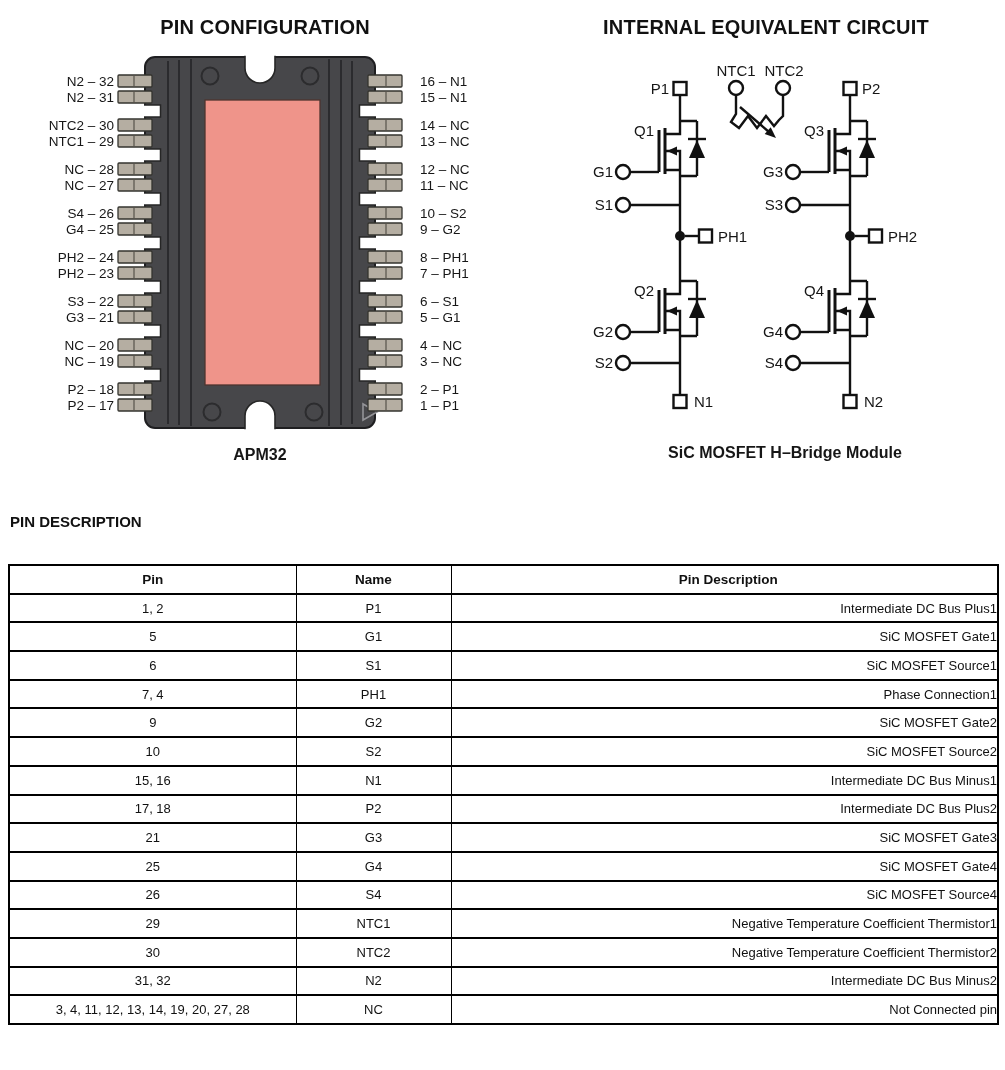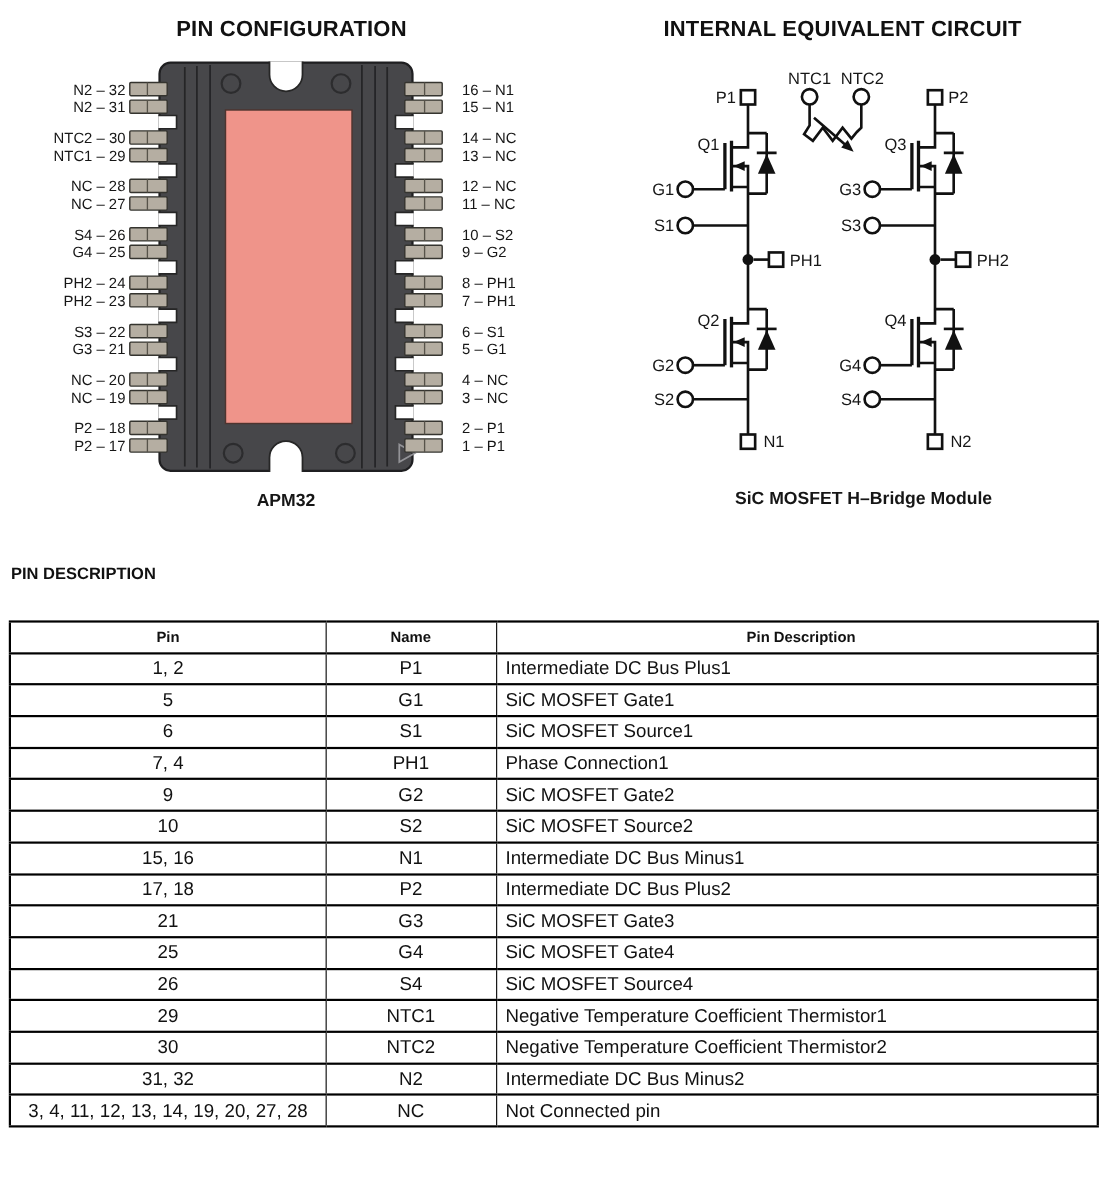--- a/index.html
+++ b/index.html
@@ -27,26 +27,26 @@
     position:absolute; left:10px; top:513px;
     font-size:15px; font-weight:bold; color:#111;
   }
   #pin-table {
     position:absolute; left:8px; top:543px; width:989px;
     border-collapse:collapse; table-layout:fixed;margin-top:21px;
   }
   #pin-table th, #pin-table td {
     border-top:2px solid #000; border-bottom:2px solid #000;
     border-left:1px solid #000; border-right:1px solid #000;
-    height:26.7px; padding:0; font-size:17px; color:#111;
+    height:26.7px; padding:0; font-size:13px; color:#111;
     text-align:center; vertical-align:middle; overflow:hidden; white-space:nowrap;
   }
   #pin-table { border:2px solid #000; }
   #pin-table th { font-weight:bold; font-size:13.5px; }
-  #pin-table td.desc, #pin-table th.desc { text-align:left; padding-left:8px; }
+  #pin-table td.desc, #pin-table th.desc { text-align:right; padding-left:8px; }
   col.c-pin { width:287px; } col.c-name { width:155px; } col.c-desc { width:547px; }
 </style>
 </head>
 <body>
 
 <div id="pin-config-title" class="sec-title">PIN CONFIGURATION</div>
 <div id="circuit-title" class="sec-title">INTERNAL EQUIVALENT CIRCUIT</div>
 
 <svg id="pkg-svg" width="560" height="425" viewBox="0 0 560 425">
 

